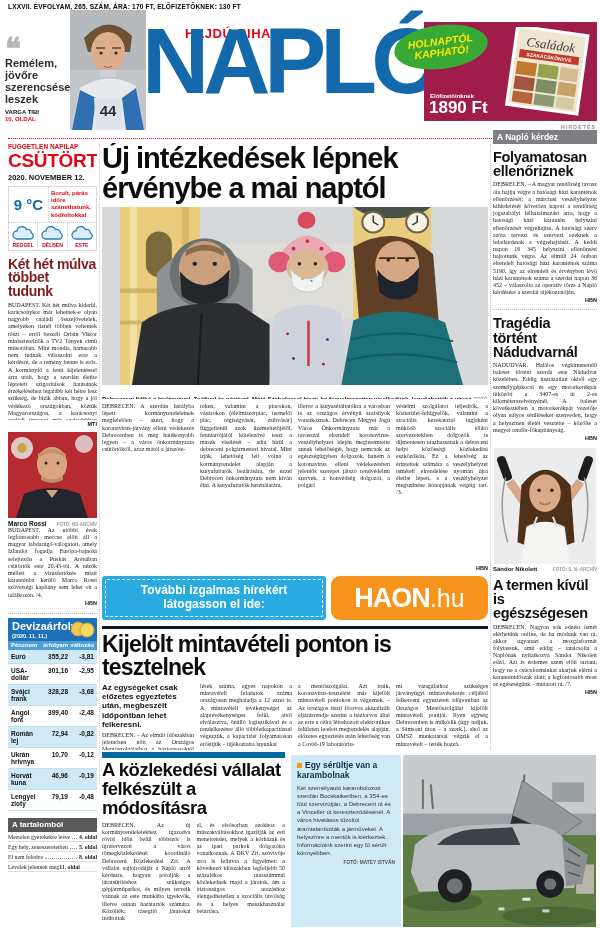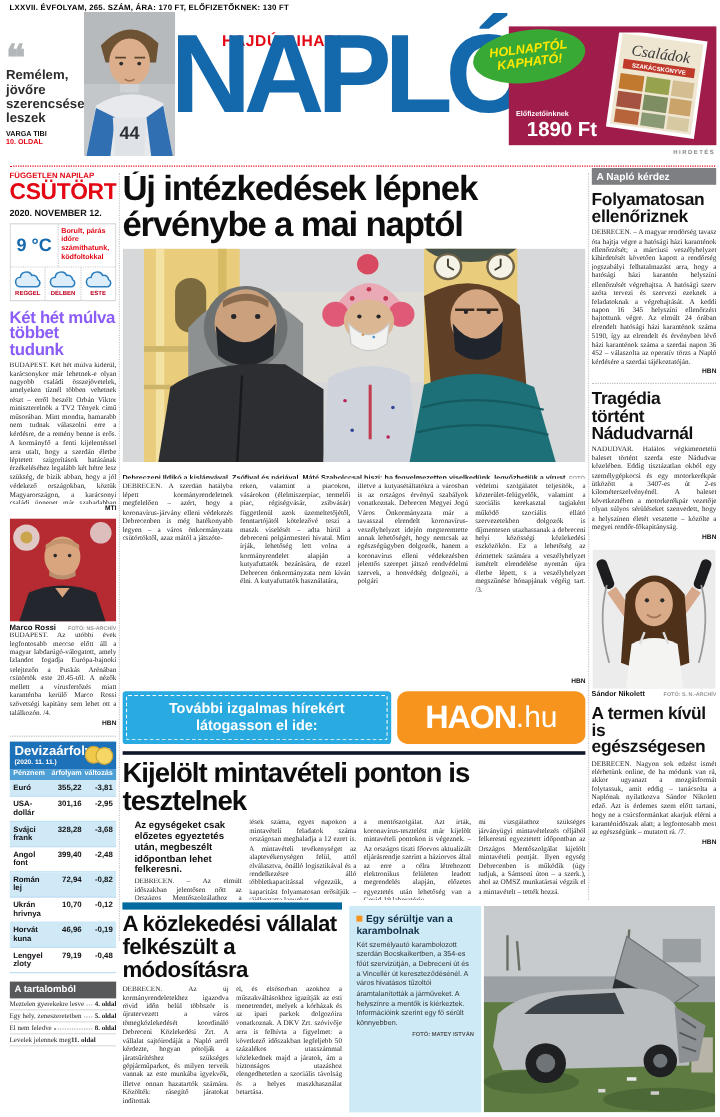--- a/index.html
+++ b/index.html
@@ -20,40 +20,40 @@
   #quote-page{font-size:6px;font-weight:900;color:#e30613;margin-top:1px;}
   #varga-photo{left:70px;top:10px;width:76px;height:120px;}
   #kicker{left:150px;top:26px;width:170px;text-align:center;font-size:13px;font-weight:900;color:#e30613;letter-spacing:.5px;}
   #logo{left:142px;top:16px;width:290px;font-size:93px;line-height:.98;font-weight:900;color:#1468ac;letter-spacing:-6px;}
   #ad{left:424px;top:22px;width:173px;height:99px;background:#a01c4a;}
   #ad-badge{position:absolute;left:-30px;top:3px;width:94px;height:44px;background:#39a935;border-radius:50%;
     transform:rotate(-7deg);display:flex;align-items:center;justify-content:center;text-align:center;
     color:#ffe800;font-style:italic;font-weight:900;font-size:10.5px;line-height:1.05;}
   #ad-book{position:absolute;right:2px;top:5px;width:96px;height:90px;}
   #ad-price-label{position:absolute;left:6px;bottom:22px;color:#fff;font-size:6px;font-weight:700;}
-  #ad-price{position:absolute;left:15px;bottom:3px;color:#fff;font-size:17px;font-weight:900;}
+  #ad-price{position:absolute;left:5px;bottom:3px;color:#fff;font-size:17px;font-weight:900;}
   #hirdetes{right:4px;top:124px;font-size:5px;letter-spacing:1.2px;color:#8a8a8a;font-weight:700;}
   #red-rule{left:8px;top:138px;width:588px;border-top:1.5px dotted #e30613;}
   .vsep{border-left:1px dotted #c9c9c9;width:0;}
 
   
   #left-col{left:8px;top:143px;width:89px;height:786px;overflow:hidden;}
   #lp-type{font-size:6.5px;font-weight:900;color:#e30613;}
   #lp-day{font-size:19px;font-weight:900;color:#e30613;line-height:1;letter-spacing:-.3px;margin-top:1px;}
   #lp-date{font-size:7.5px;font-weight:900;color:#111;margin-top:3px;}
   #weather{margin-top:4px;border:1px solid #d8d8d8;}
   #weather .row1{display:flex;}
   #temp{width:40px;font-size:15px;font-weight:900;color:#1468ac;display:flex;align-items:center;justify-content:center;border-right:1px dotted #ccc;padding:4px 0;}
   #wdesc{flex:1;font-size:6px;font-weight:800;color:#e30613;line-height:1.2;padding:3px 2px;}
   #weather .row2{display:flex;border-top:1px dotted #ccc;}
   .wcell{flex:1;text-align:center;padding:3px 0 2px;}
   .wcell + .wcell{border-left:1px dotted #ccc;}
   .wcell svg{margin:0 auto;}
   .wlabel{font-size:5px;font-weight:900;color:#c00020;margin-top:1px;}
-  .sec-title{font-size:14px;line-height:.98;font-weight:900;color:#8b5cf6;margin:7px 0 3px;letter-spacing:-.3px;}
+  .sec-title{font-size:14px;line-height:.98;font-weight:900;color:#7f1d1d;margin:7px 0 3px;letter-spacing:-.3px;}
   .body-s{font-family:"Liberation Serif",serif;font-size:6px;line-height:1.2;color:#1c1c1c;text-align:justify;overflow:hidden;}
   .sig{font-size:5.5px;font-weight:900;text-align:right;color:#111;margin-top:1px;}
   .cap-row{display:flex;justify-content:space-between;align-items:baseline;margin-top:2px;}
   .cap{font-size:6.5px;font-weight:900;}
   .credit{font-size:4.5px;color:#979797;font-weight:700;}
   #deviza{margin-top:7px;border-top:1px dotted #bbb;padding-top:4px;}
   #dv-head{background:#1d71b8;color:#fff;padding:3px 4px 2px;position:relative;}
   #dv-title{font-size:11px;font-weight:900;line-height:1;}
   #dv-date{font-size:5.5px;font-weight:600;margin-top:1px;}
   #dv-coins{position:absolute;right:2px;top:2px;}
@@ -83,36 +83,36 @@
   .colsig{position:absolute;right:0;bottom:0;background:#fff;font-size:5.5px;font-weight:900;padding-left:3px;}
   #banner{margin-top:5px;height:44px;display:flex;gap:5px;}
   #bn-left{width:224px;background:#29abe2;border-radius:3px;position:relative;display:flex;align-items:center;justify-content:center;}
   #bn-left::before{content:"";position:absolute;inset:3px;border:1.5px dashed #fff;border-radius:2px;}
   #bn-text{width:88%;text-align:center;color:#fff;font-weight:800;font-size:12px;line-height:1.15;}
   #bn-right{flex:1;background:#f7941d;border-radius:9px;display:flex;align-items:center;justify-content:center;}
   #haon-b{font-size:27px;font-weight:900;color:#fff;letter-spacing:-1px;}
   #haon-l{font-size:25px;font-weight:400;color:#fff;}
   #testing{margin-top:6px;border-top:3px solid #0f172a;padding-top:4px;}
   #t-head{font-size:23px;line-height:1;font-weight:900;letter-spacing:-.8px;color:#0d0d0d;}
-  #t-cols{margin-top:4px;height:97px;margin-left:10px;}
+  #t-cols{margin-top:4px;height:97px;}
 
   
   #transport{left:102px;top:752px;width:183px;height:175px;overflow:hidden;border-top:6px solid #0369a1;padding-top:3px;}
   #tr-head{font-size:18.5px;line-height:1.02;font-weight:900;letter-spacing:-.5px;color:#0d0d0d;}
   #tr-cols{margin-top:4px;height:128px;}
   #crash-box{left:291px;top:755px;width:110px;height:172px;background:#cfeaf7;padding:6px 6px;}
   #cr-title{font-size:8.5px;line-height:1.12;font-weight:900;color:#0e2f45;}
   #cr-bullet{display:inline-block;width:5px;height:5px;background:#f7941d;margin-right:3px;}
   #cr-body{margin-top:4px;font-size:6px;line-height:1.35;color:#333;}
   #cr-credit{margin-top:3px;text-align:right;font-size:4.8px;font-weight:900;color:#555;}
   #car-photo{left:403px;top:755px;width:193px;height:172px;overflow:hidden;}
 
   
   #right-col{left:493px;top:130px;width:104px;height:622px;overflow:hidden;}
-  #r-kick{margin-top:10px;background:#7d7f83;color:#fff;font-size:8.5px;font-weight:900;padding:2px 4px;}
+  #r-kick{margin-top:0;background:#7d7f83;color:#fff;font-size:8.5px;font-weight:900;padding:2px 4px;}
   .r-title{font-size:14.5px;line-height:.98;font-weight:900;letter-spacing:-.3px;margin:6px 0 3px;}
   .r-sep{border-top:1px dotted #bbb;margin-top:6px;}
   #nikolett{margin-top:7px;}
 </style>
 </head>
 <body>
 
 <div id="page">
 
   <div id="issue-line" class="abs">LXXVII. ÉVFOLYAM, 265. SZÁM, ÁRA: 170 FT, ELŐFIZETŐKNEK: 130 FT</div>

